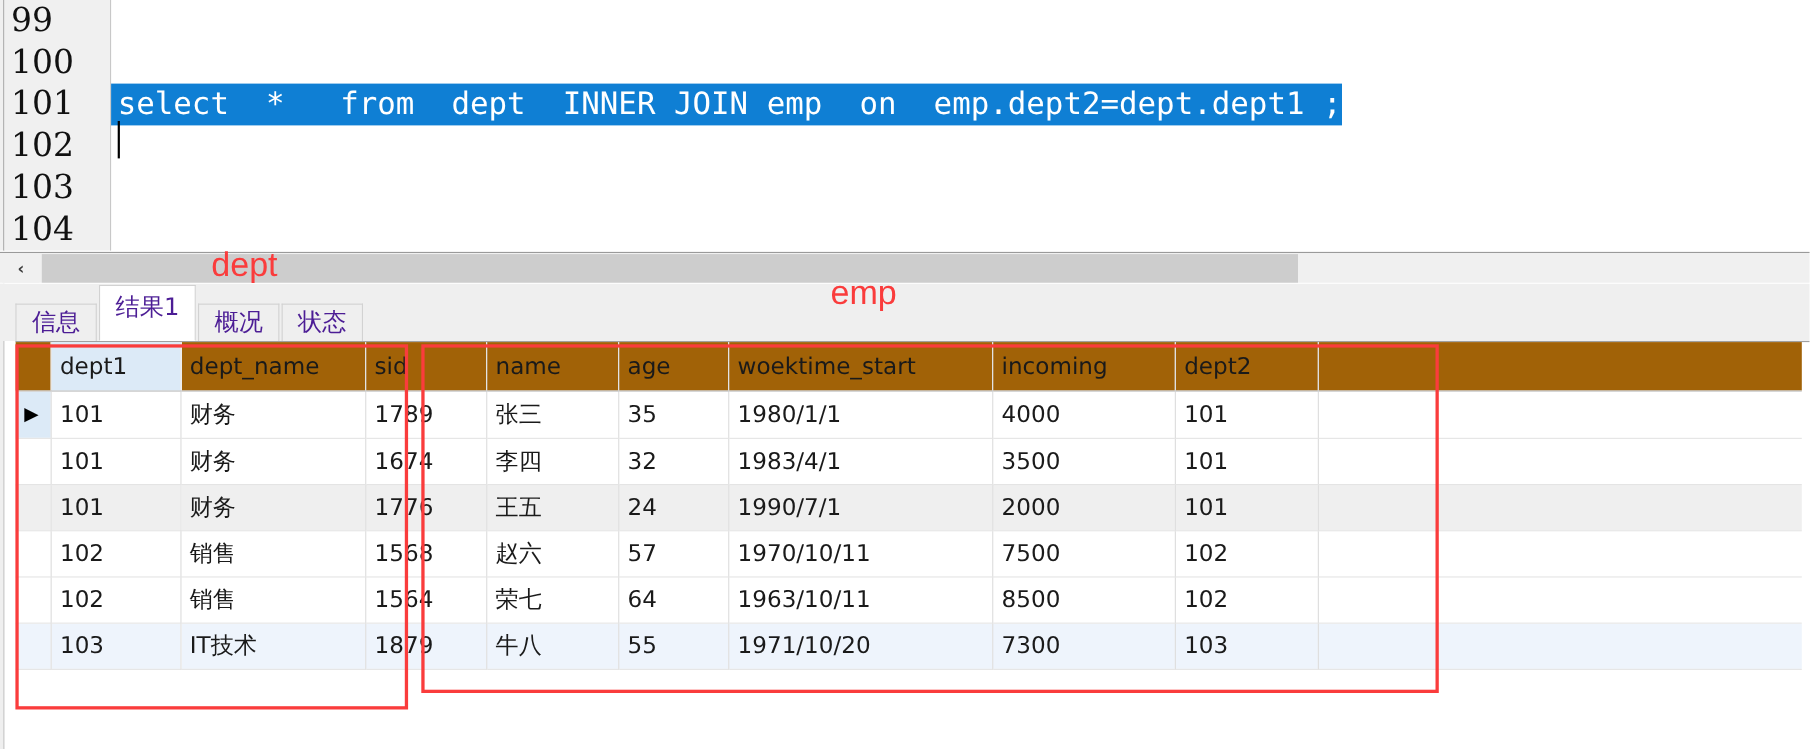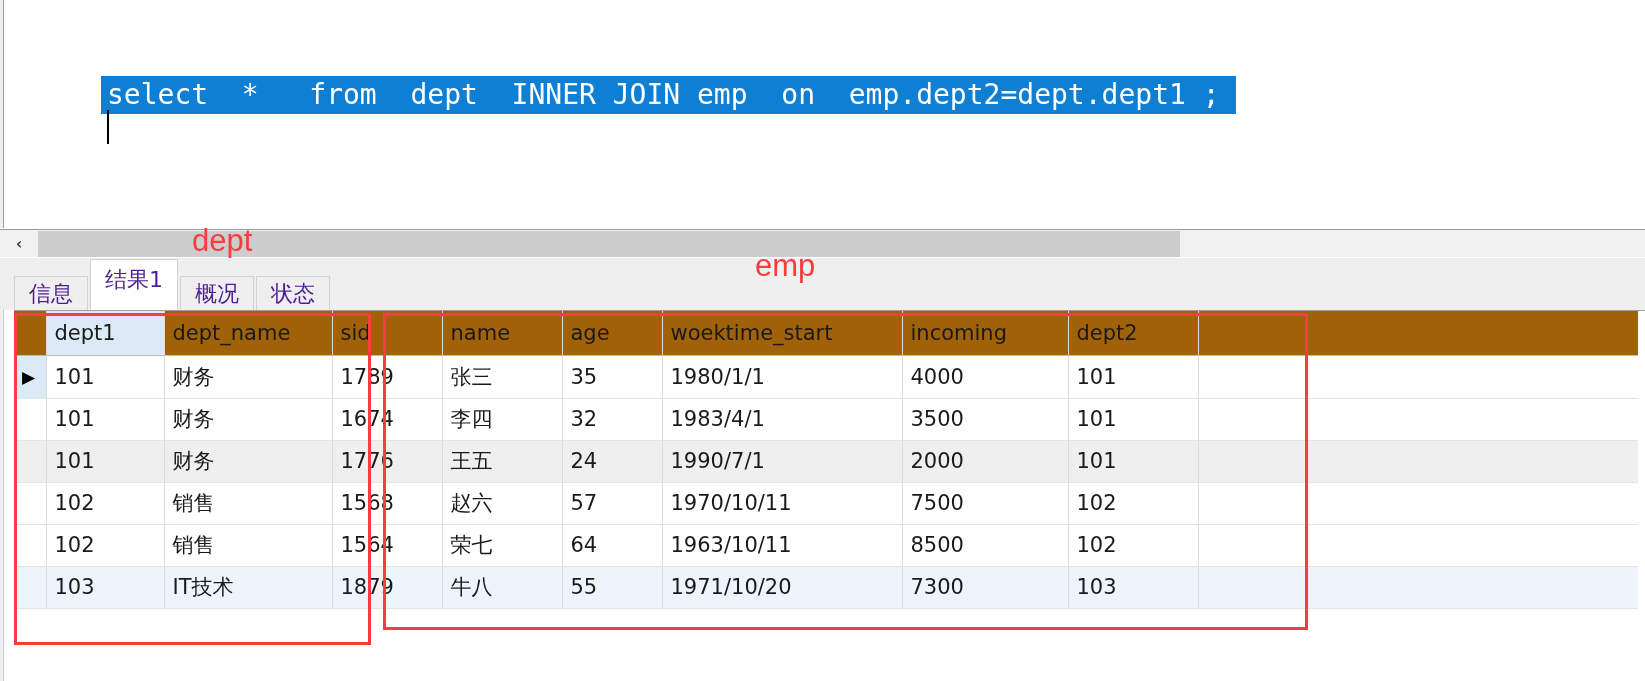--- a/index.html
+++ b/index.html
@@ -65,21 +65,21 @@
     white-space: pre;
     padding-left: 6px;
     box-sizing: border-box;
     color: #000;
   }
   .code-line.selected {
     background: #0f7fd4;
     color: #ffffff;
     display: inline-block;
     min-width: 0;
-    padding-right: 16px;
+    padding-right: 0;
   }
   #caret {
     position: absolute;
     left: 107px;
     top: 110px;
     width: 2px;
     height: 34px;
     background: #000;
   }
 
@@ -250,20 +250,28 @@
     border-right: 1px solid #c8c8c8;
     box-sizing: border-box;
   }
 </style>
 </head>
 <body>
 
 <div id="editor">
   <div id="editor-left-border"></div>
 
+  <div id="gutter">
+    <div class="gutter-line">99</div>
+    <div class="gutter-line">100</div>
+    <div class="gutter-line">101</div>
+    <div class="gutter-line">102</div>
+    <div class="gutter-line">103</div>
+    <div class="gutter-line">104</div>
+  </div>
 
   <div id="code-area">
     <div class="code-line"></div>
     <div class="code-line"></div>
     <div style="height:38px;"><span class="code-line selected">select  *   from  dept  INNER JOIN emp  on  emp.dept2=dept.dept1 ;</span></div>
     <div class="code-line"></div>
     <div class="code-line"></div>
     <div class="code-line"></div>
   </div>
   <div id="caret"></div>

